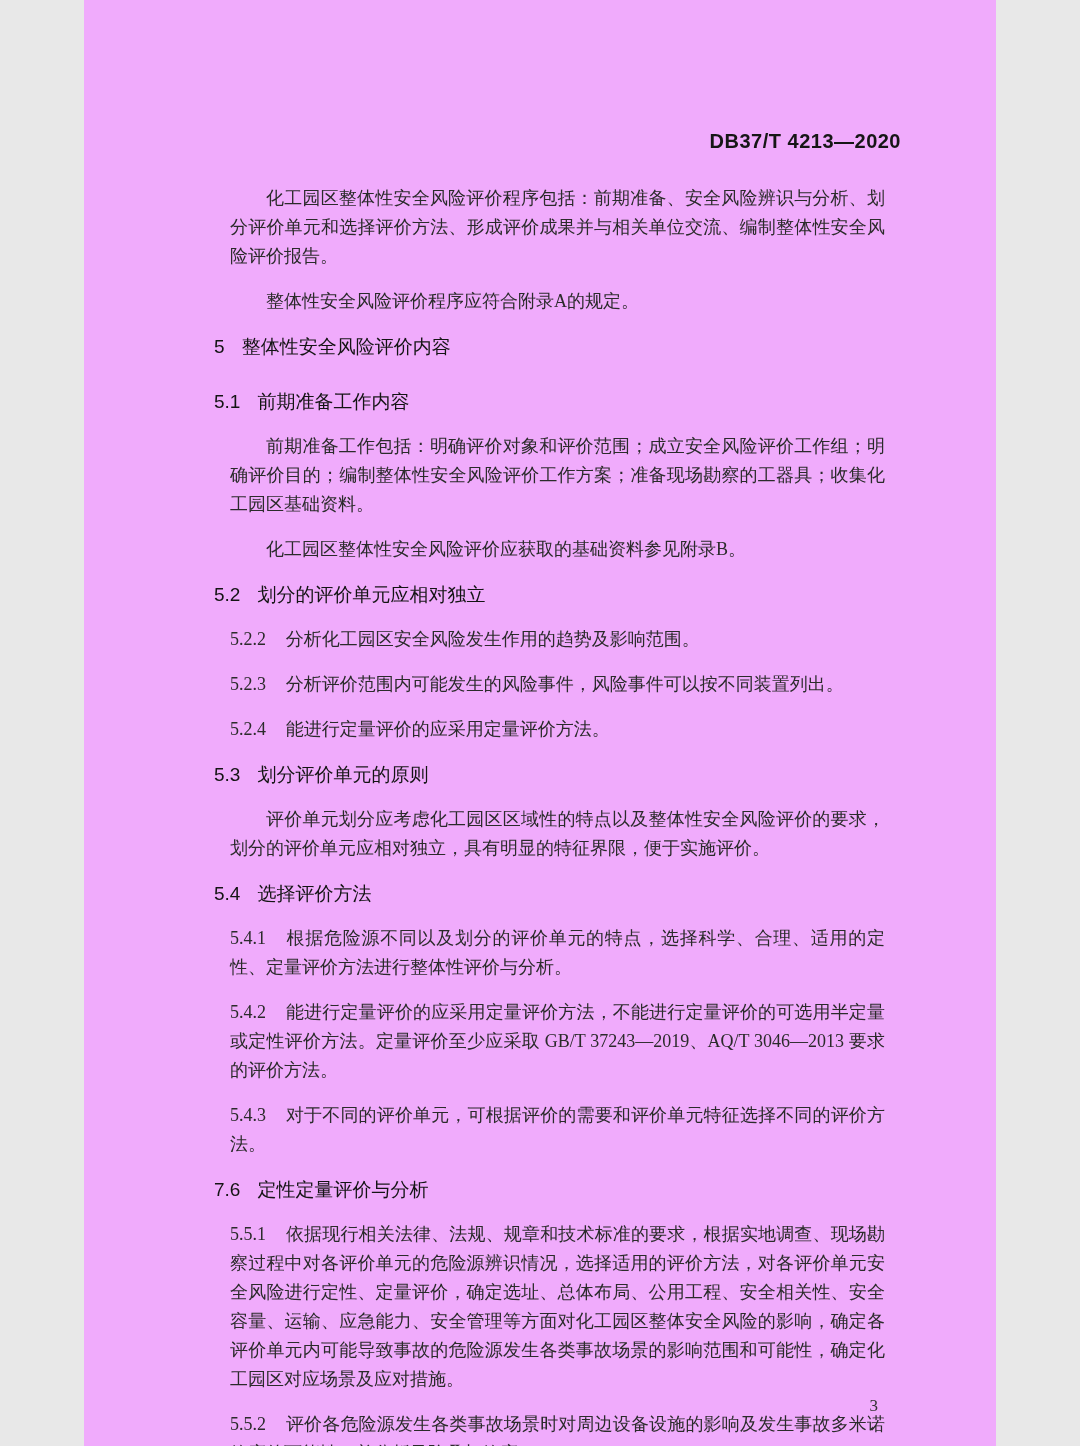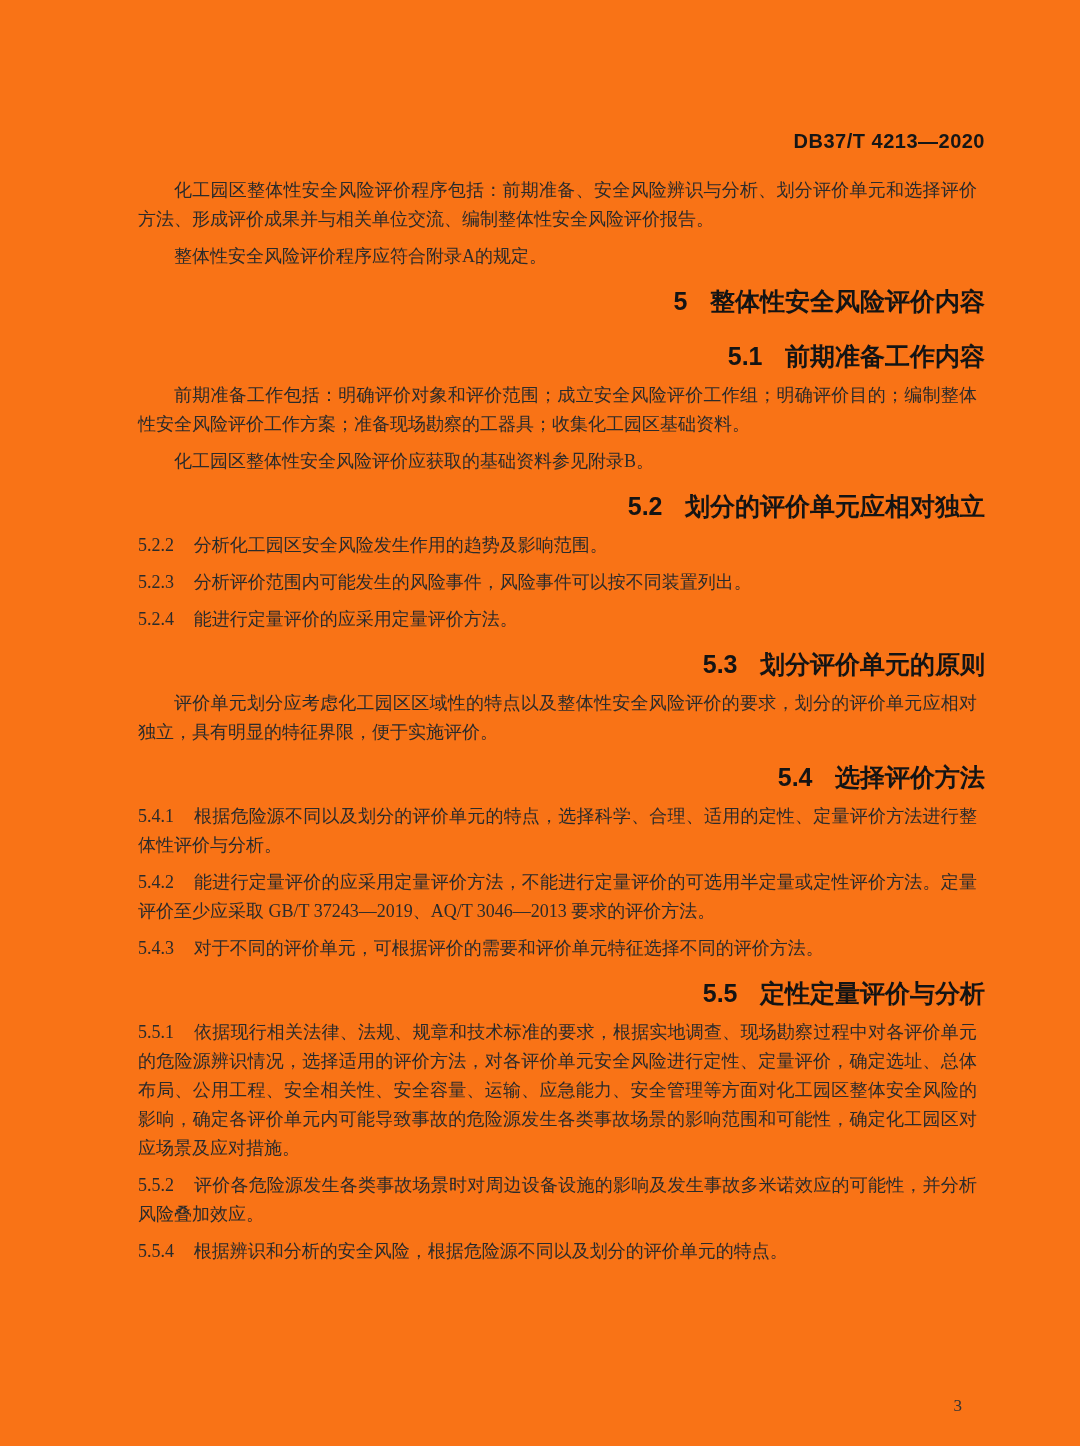--- a/index.html
+++ b/index.html
@@ -2,24 +2,24 @@
 <html><head>
 <meta charset="utf-8">
 <style>
   html, body {
     margin: 0;
     padding: 0;
     background: #e8e8e8;
   }
   .page {
     position: relative;
-    width: 1080px;
+    width: 912px;
     height: 1446px;
     margin: 0 auto;
-    background: #f97316;
+    background: #f0abfc;
     overflow: hidden;
     font-family: "Liberation Serif", "DejaVu Serif", serif;
     color: #2b2b2b;
   }
   .std-header {
     position: absolute;
     top: 130px;
     right: 95px;
     font-family: "Liberation Sans", "DejaVu Sans", sans-serif;
     font-weight: 700;
@@ -31,33 +31,33 @@
   .doc-body {
     position: absolute;
     top: 168px;
     left: 130px;
     right: 95px;
     font-size: 18px;
     line-height: 29px;
     text-align: justify;
   }
   .doc-body p, .doc-body h2 {
-    margin: 8px;
+    margin: 16px;
     padding: 0;
   }
   .paragraph {
     text-indent: 2em;
   }
   .heading {
     font-family: "Liberation Sans", "DejaVu Sans", sans-serif;
-    font-weight: 700;
-    font-size: 25px;
+    font-weight: 400;
+    font-size: 19px;
     color: #141414;
     margin: 16px 0 10px 0 !important;
-    text-align: right;
+    text-align: left;
   }
   .heading + .heading {
     margin-top: 26px !important;
   }
   .heading .num {
     display: inline-block;
     margin-right: 0.9em;
   }
   .clause .num {
     display: inline;
@@ -87,20 +87,20 @@
       <h2 class="heading level2"><span class="num">5.2</span><span>划分的评价单元应相对独立</span></h2>
       <p class="clause"><span class="num">5.2.2</span><span>分析化工园区安全风险发生作用的趋势及影响范围。</span></p>
       <p class="clause"><span class="num">5.2.3</span><span>分析评价范围内可能发生的风险事件，风险事件可以按不同装置列出。</span></p>
       <p class="clause"><span class="num">5.2.4</span><span>能进行定量评价的应采用定量评价方法。</span></p>
       <h2 class="heading level2"><span class="num">5.3</span><span>划分评价单元的原则</span></h2>
       <p class="paragraph">评价单元划分应考虑化工园区区域性的特点以及整体性安全风险评价的要求，划分的评价单元应相对独立，具有明显的特征界限，便于实施评价。</p>
       <h2 class="heading level2"><span class="num">5.4</span><span>选择评价方法</span></h2>
       <p class="clause"><span class="num">5.4.1</span><span>根据危险源不同以及划分的评价单元的特点，选择科学、合理、适用的定性、定量评价方法进行整体性评价与分析。</span></p>
       <p class="clause"><span class="num">5.4.2</span><span>能进行定量评价的应采用定量评价方法，不能进行定量评价的可选用半定量或定性评价方法。定量评价至少应采取 GB/T 37243—2019、AQ/T 3046—2013 要求的评价方法。</span></p>
       <p class="clause"><span class="num">5.4.3</span><span>对于不同的评价单元，可根据评价的需要和评价单元特征选择不同的评价方法。</span></p>
-      <h2 class="heading level2"><span class="num">5.5</span><span>定性定量评价与分析</span></h2>
+      <h2 class="heading level2"><span class="num">7.6</span><span>定性定量评价与分析</span></h2>
       <p class="clause"><span class="num">5.5.1</span><span>依据现行相关法律、法规、规章和技术标准的要求，根据实地调查、现场勘察过程中对各评价单元的危险源辨识情况，选择适用的评价方法，对各评价单元安全风险进行定性、定量评价，确定选址、总体布局、公用工程、安全相关性、安全容量、运输、应急能力、安全管理等方面对化工园区整体安全风险的影响，确定各评价单元内可能导致事故的危险源发生各类事故场景的影响范围和可能性，确定化工园区对应场景及应对措施。</span></p>
       <p class="clause"><span class="num">5.5.2</span><span>评价各危险源发生各类事故场景时对周边设备设施的影响及发生事故多米诺效应的可能性，并分析风险叠加效应。</span></p>
       <p class="clause"><span class="num">5.5.4</span><span>根据辨识和分析的安全风险，根据危险源不同以及划分的评价单元的特点。</span></p>
     </div>
 
   <div class="page-number">3</div>
 </div>
 
 </body></html>

